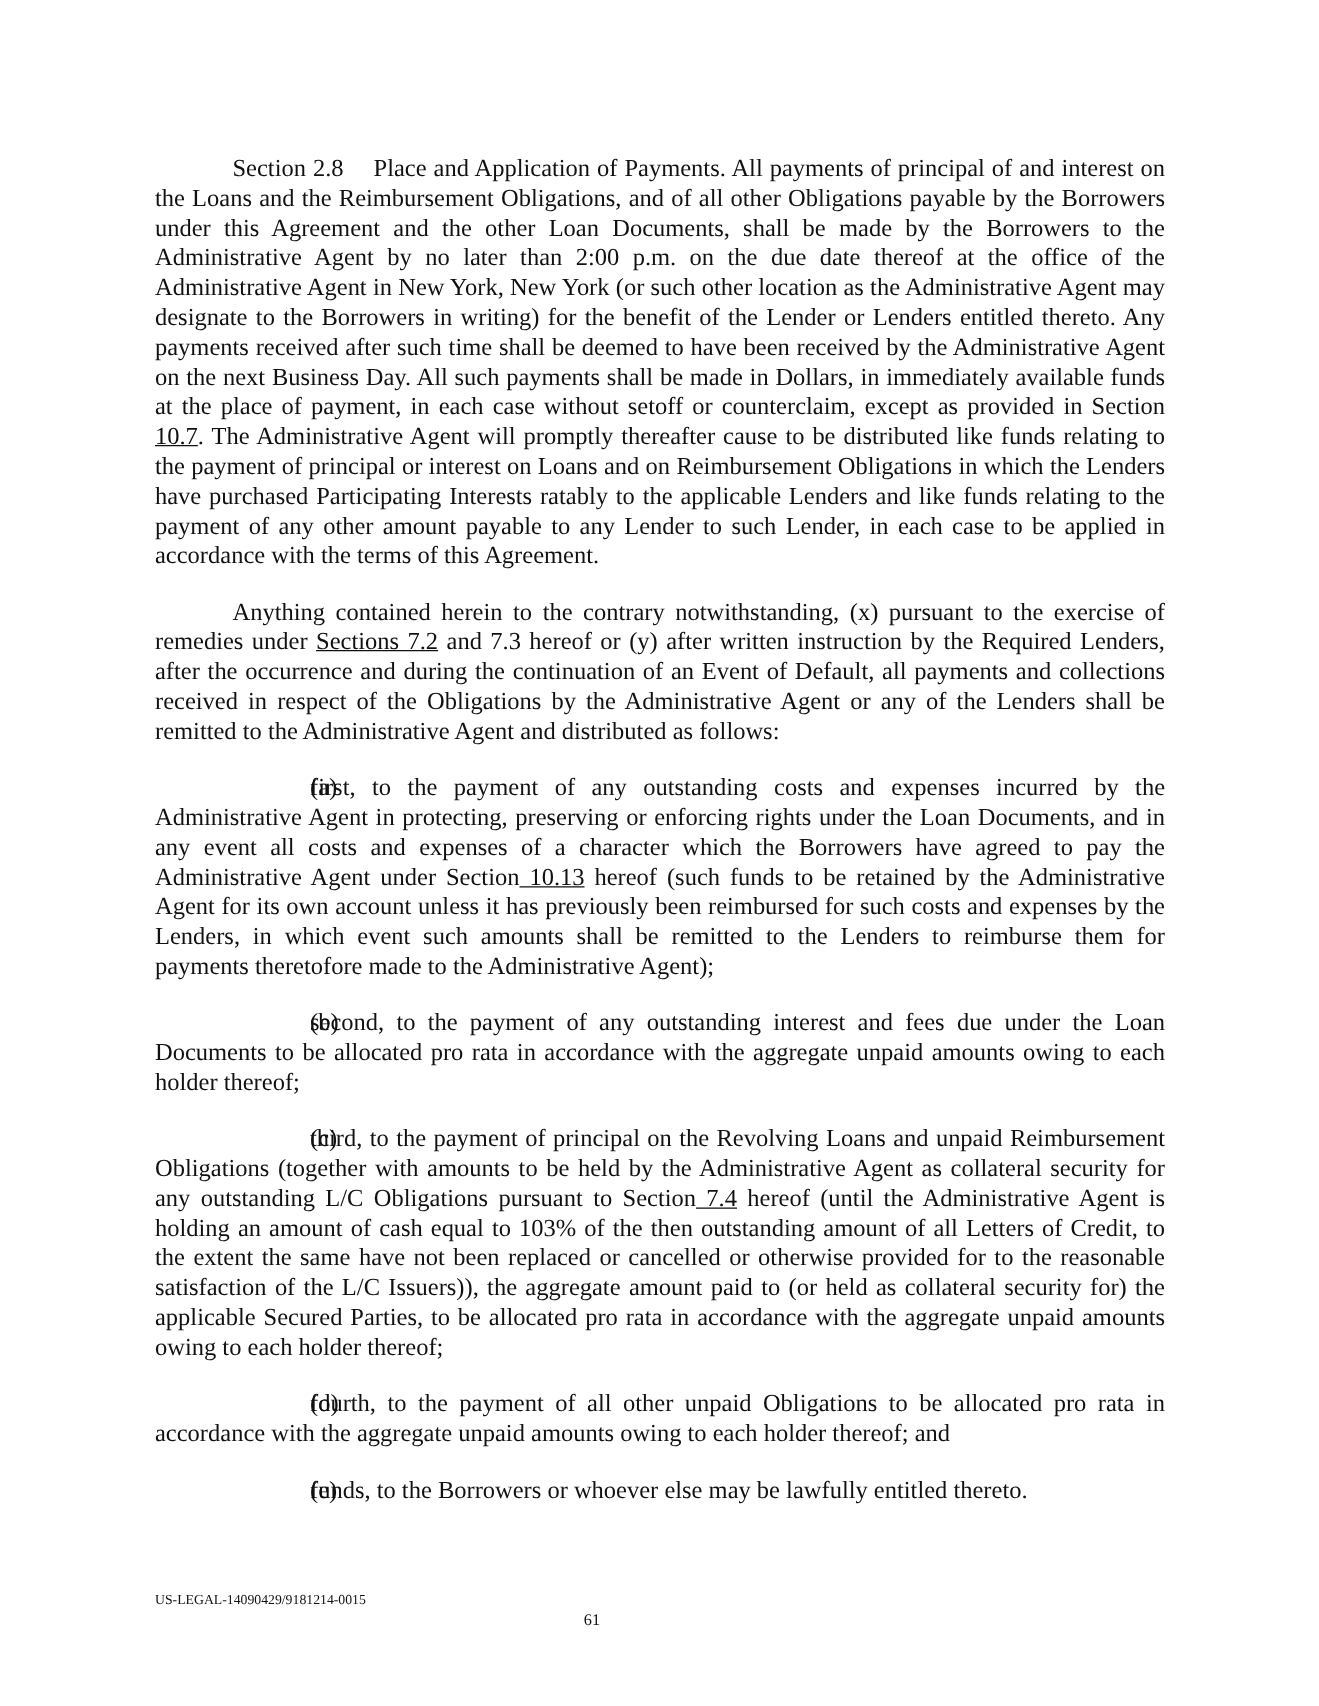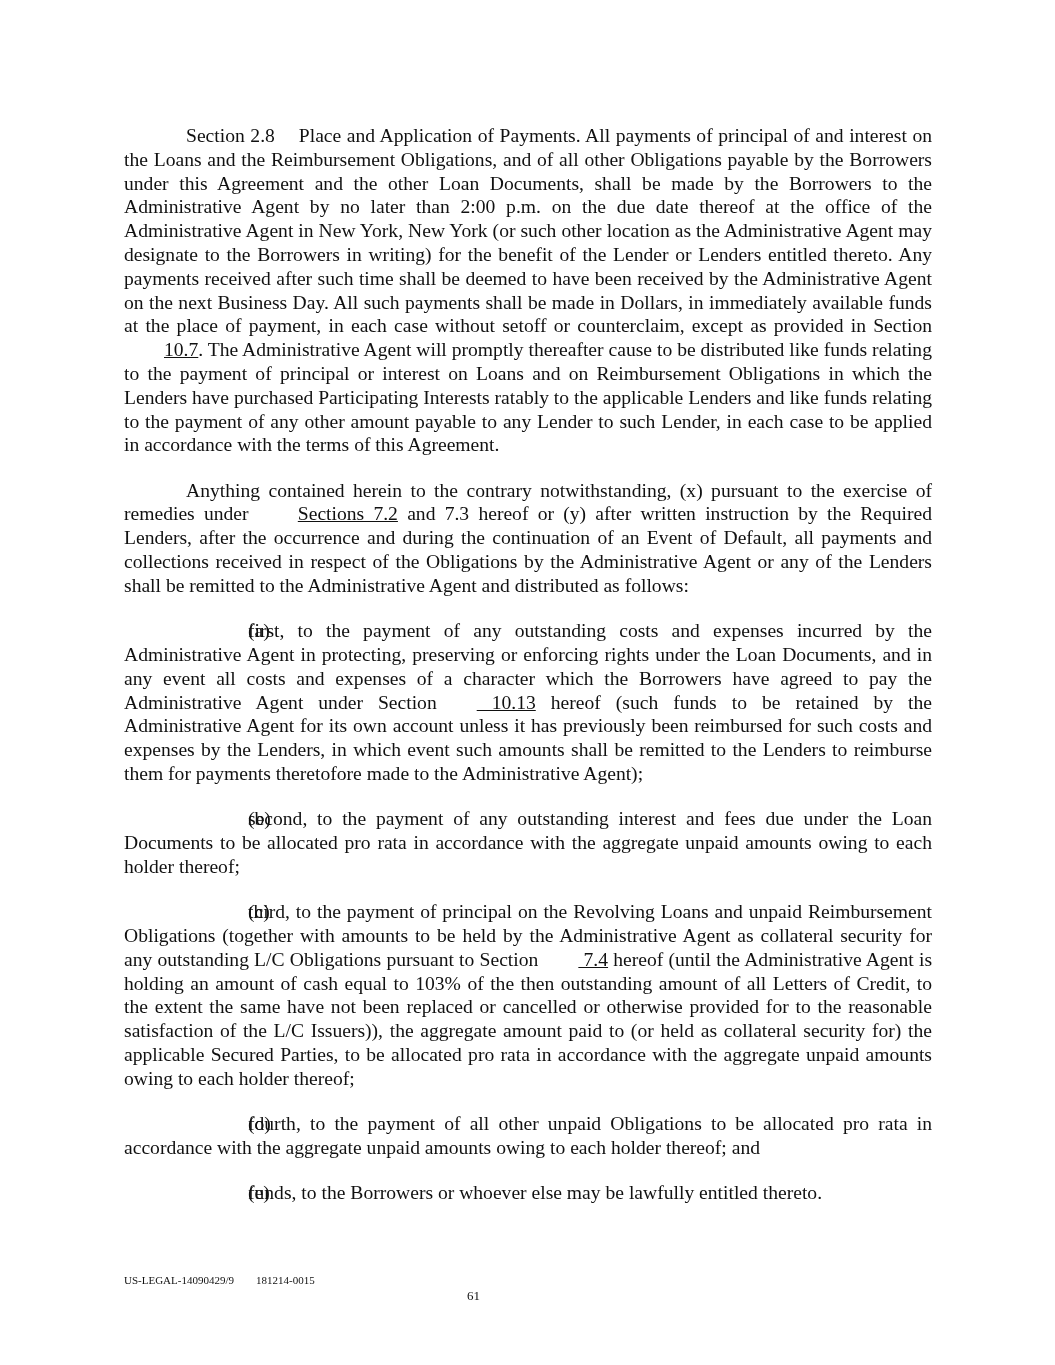--- a/index.html
+++ b/index.html
@@ -7,26 +7,26 @@
   .page {
     position: absolute; left: 124px; top: 124px; width: 808px;
     font-family: "Liberation Serif", "DejaVu Serif", serif;
     font-size: 19.6px; line-height: 23.8px; color: #111;
   }
   p { margin: 0 0 21.5px 0; text-align: justify; text-indent: 62px; }
   p.last { margin-bottom: 0; }
   .heading-num, .heading-title, .ord, .pr { }
   .heading-title { margin-left: 24px; }
   .item-label { display: inline-block; width: 62px; }
-  u { text-decoration: underline; margin-left: 40px; }
+  u { text-decoration: underline; }
   .footer-id {
     position: absolute; left: 124px; top: 1274px;
     font-family: "Liberation Serif", serif; font-size: 11px; color: #111;
   }
-  .footer-id span + span { margin-left: 22px; }
+  .footer-id span + span { margin-left: 0; }
   .page-num {
     position: absolute; left: 0; width: 947px; top: 1288px; text-align: center;
     font-family: "Liberation Serif", serif; font-size: 13px; color: #111;
   }
 </style>
 </head>
 <body>
 
 <div class="page">
 

